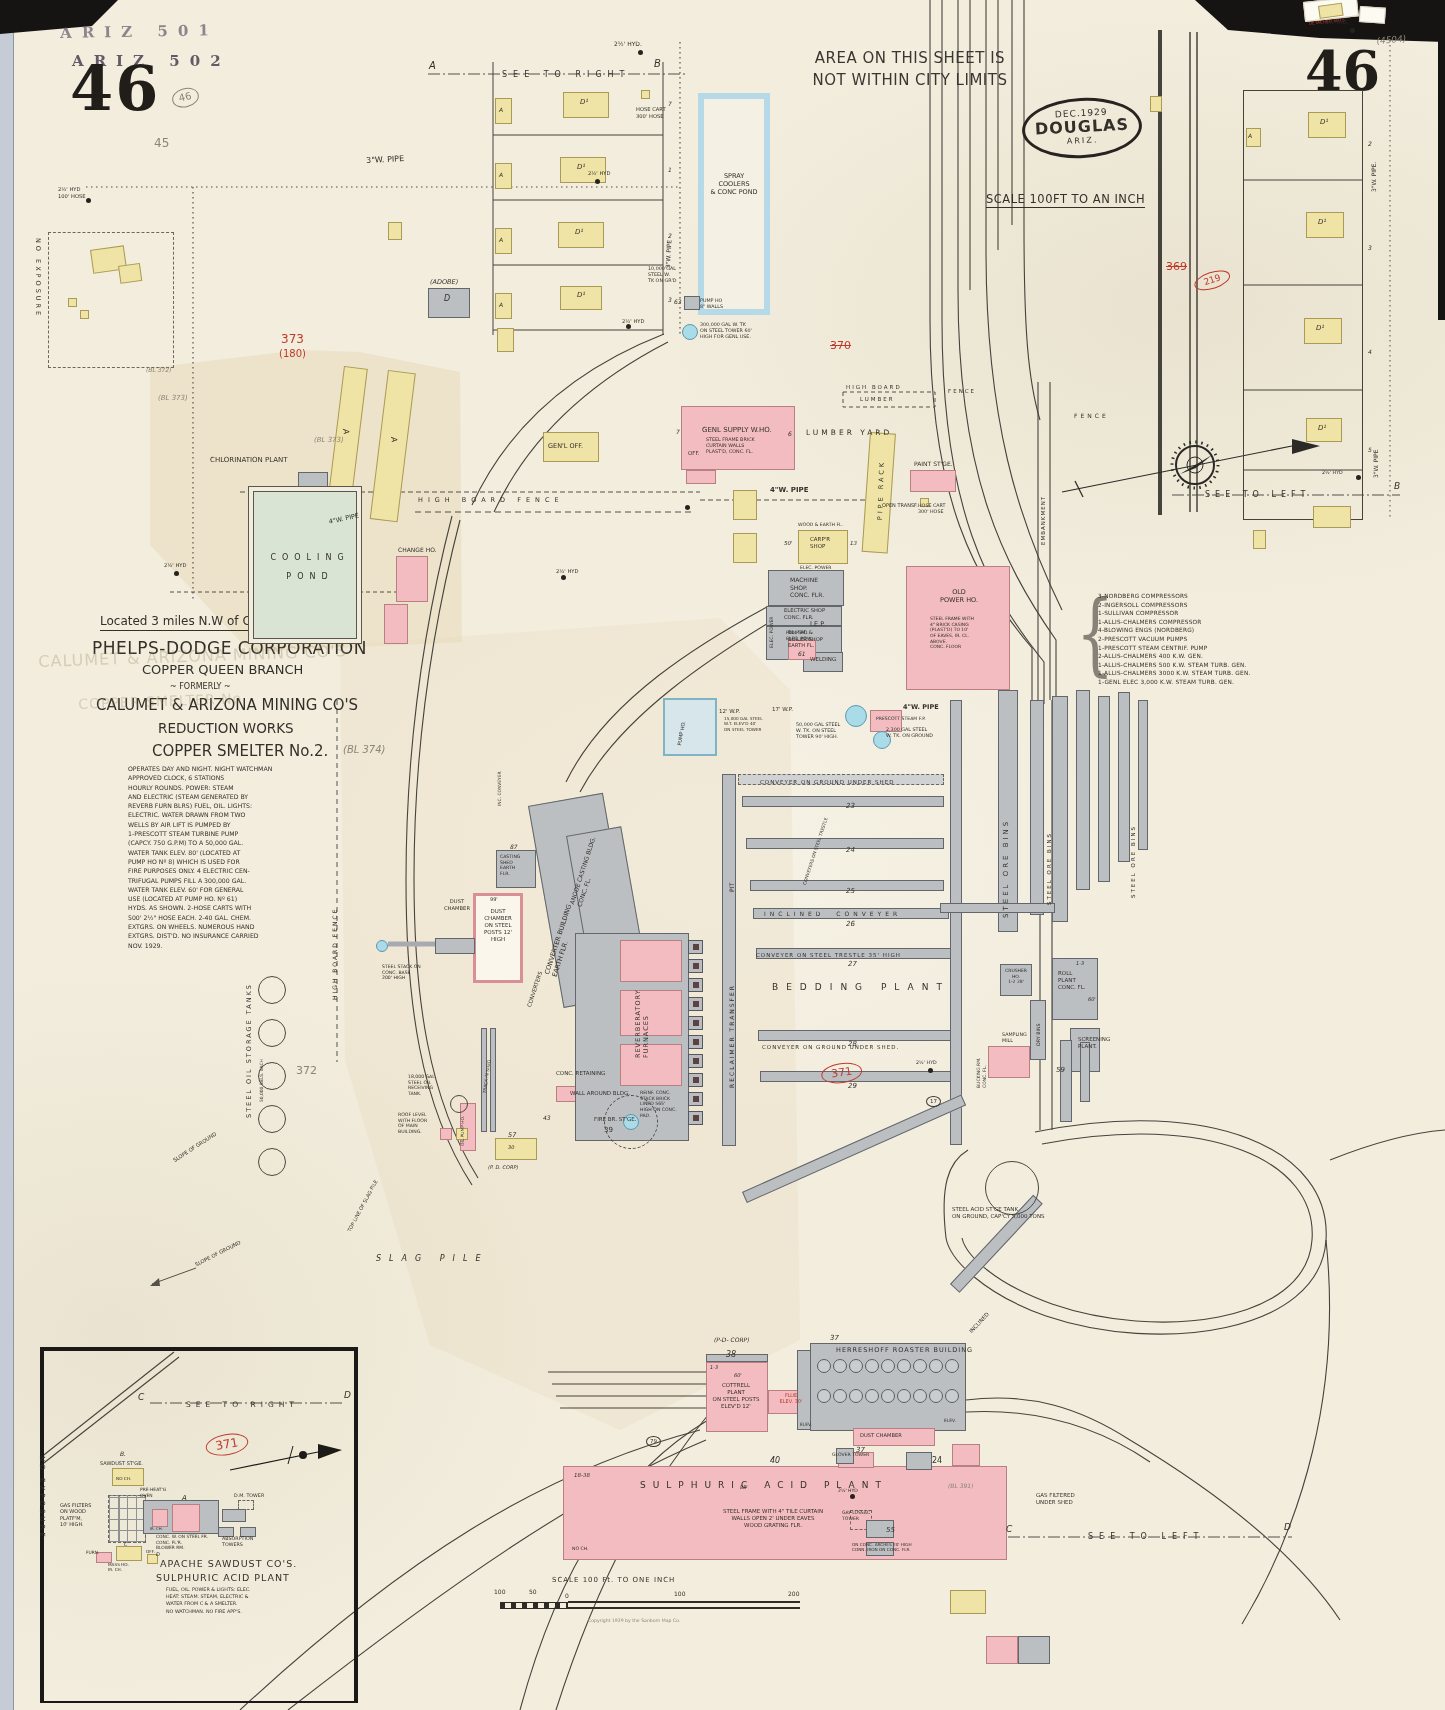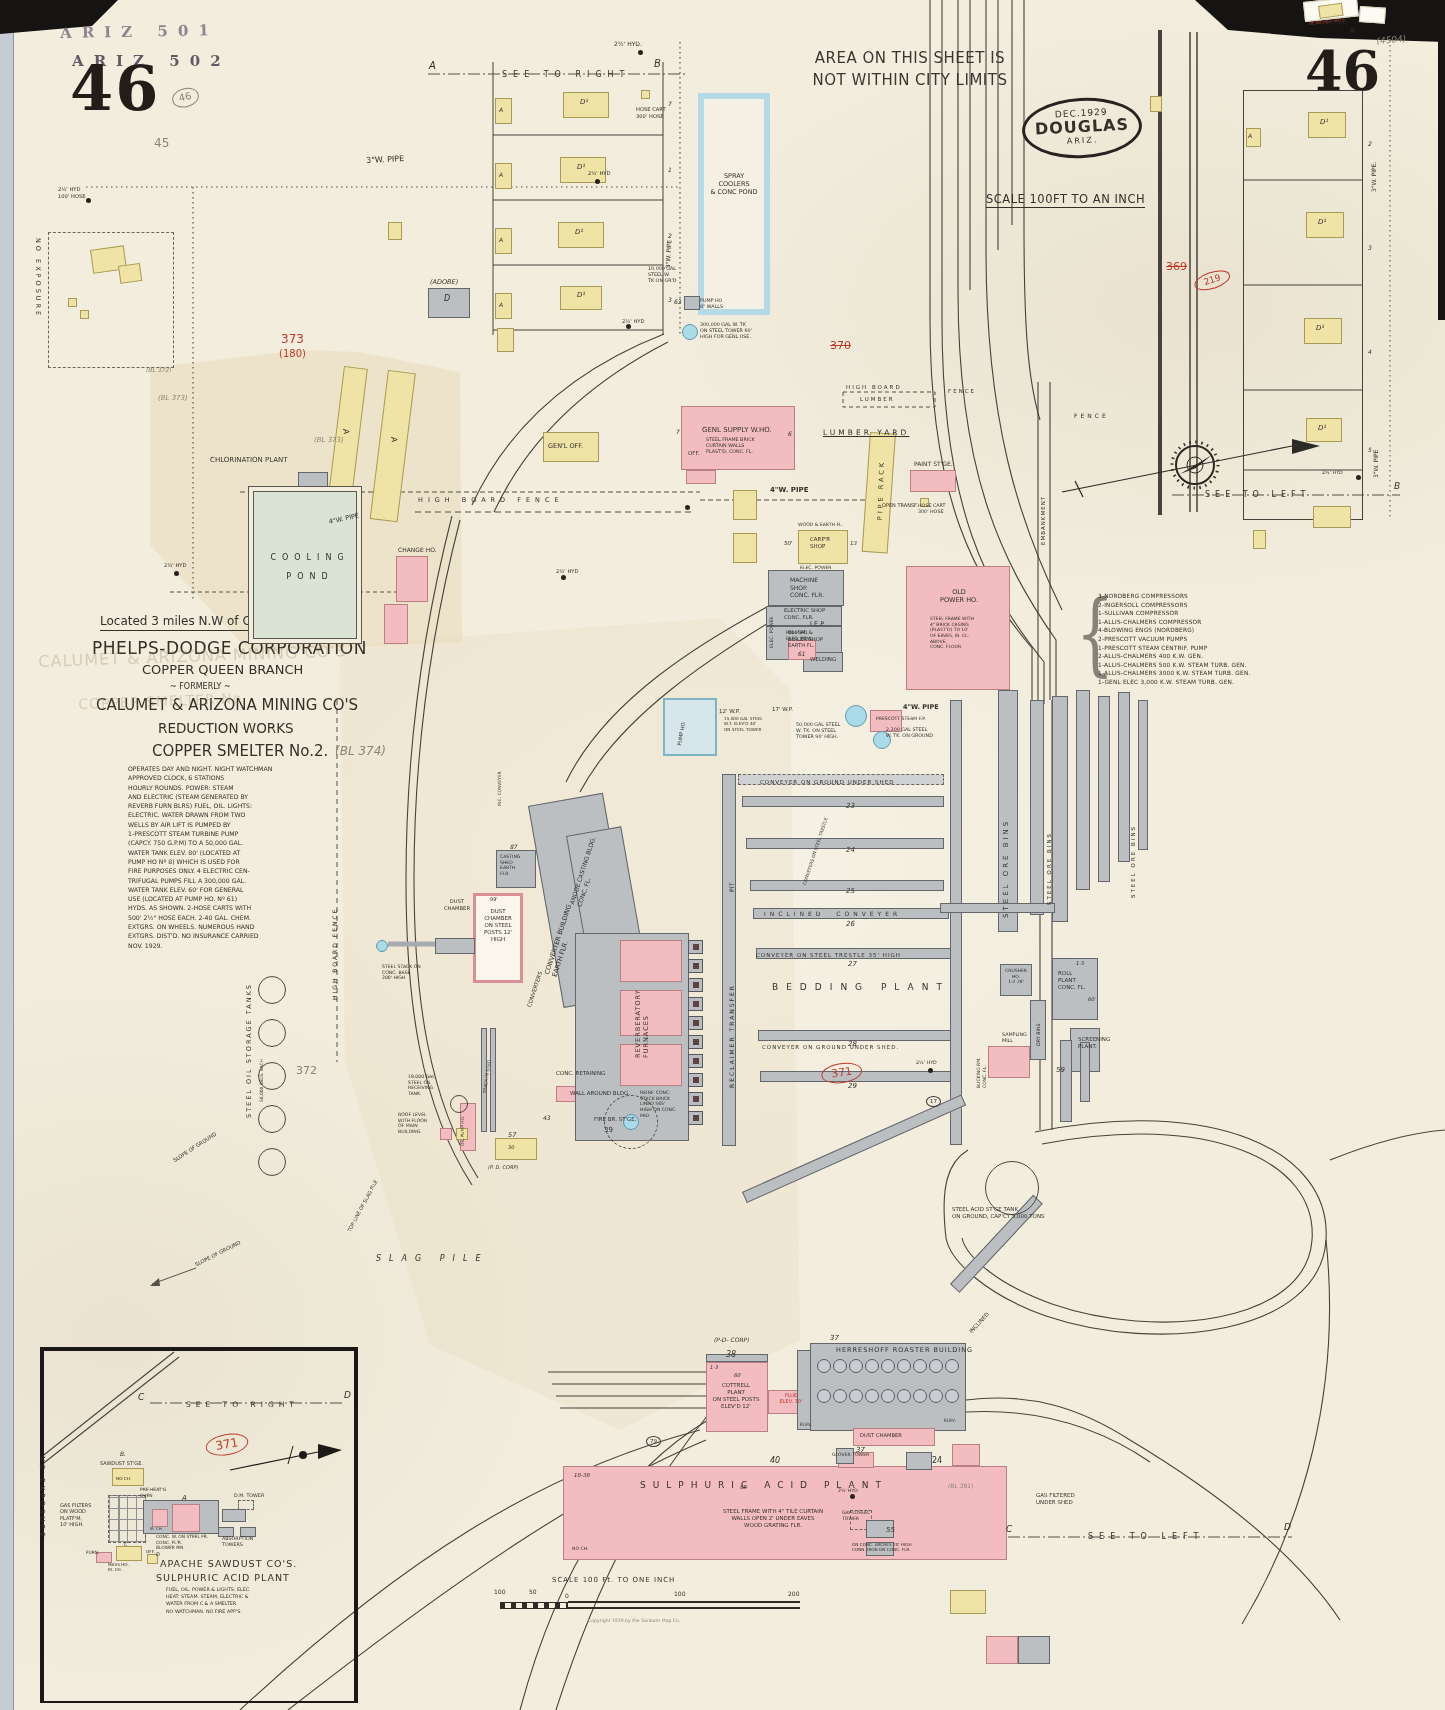--- a/index.html
+++ b/index.html
@@ -180,21 +180,21 @@
 <div class="lbl c-red" style="left:1308px;top:16px;font-size:4.3px;transform:rotate(-6deg)">DE FE 1-GIR 42
 DETACHED SHTS</div>
 
 <div class="lbl" style="left:100px;top:614px;font-size:12px;border-bottom:1px solid #33302a;padding-bottom:1px">Located 3 miles N.W of City Hall.</div>
 <div class="lbl" style="left:92px;top:638px;font-size:17px;letter-spacing:.5px">PHELPS-DODGE CORPORATION</div>
 <div class="lbl" style="left:142px;top:662px;font-size:13px">COPPER QUEEN BRANCH</div>
 <div class="lbl" style="left:170px;top:682px;font-size:8px">~ FORMERLY ~</div>
 <div class="lbl" style="left:96px;top:696px;font-size:15px">CALUMET &amp; ARIZONA MINING CO'S</div>
 <div class="lbl" style="left:158px;top:720px;font-size:13.5px">REDUCTION WORKS</div>
 <div class="lbl" style="left:152px;top:742px;font-size:15px">COPPER SMELTER No.2.</div>
-<div class="lbl c-pencil ii" style="left:335px;top:744px;font-size:12px">(BL 374)</div>
+<div class="lbl c-pencil ii" style="left:343px;top:744px;font-size:10px">(BL 374)</div>
 <div class="pre" style="left:128px;top:764px;font-size:6.2px;line-height:1.5;width:215px">OPERATES DAY AND NIGHT. NIGHT WATCHMAN
 APPROVED CLOCK, 6 STATIONS
 HOURLY ROUNDS.    POWER: STEAM
 AND ELECTRIC (STEAM GENERATED BY
 REVERB FURN BLRS) FUEL, OIL.  LIGHTS:
 ELECTRIC. WATER DRAWN FROM TWO
 WELLS BY AIR LIFT IS PUMPED BY
 1-PRESCOTT STEAM TURBINE PUMP
 (CAPCY. 750 G.P.M) TO A 50,000 GAL.
 WATER TANK ELEV. 80' (LOCATED AT
@@ -464,21 +464,21 @@
       <div class="lbl" style="left: 664px; top: 268px; font-size: 6px; transform: rotate(-87deg);">3"W. PIPE</div>
       <div class="lbl" style="left: 702px; top: 426px; font-size: 7px;">GENL SUPPLY W.HO.</div>
       <div class="lbl" style="left: 706px; top: 437px; font-size: 4.8px;">STEEL FRAME BRICK
 CURTAIN WALLS
 PLAST'D, CONC. FL.</div>
       <div class="lbl" style="left: 688px; top: 450px; font-size: 5.5px;">OFF.</div>
       <div class="lbl ii" style="left: 788px; top: 430px; font-size: 6px;">6</div>
       <div class="lbl ii" style="left: 676px; top: 428px; font-size: 6px;">7</div>
       <div class="lbl bb" style="left: 770px; top: 486px; font-size: 7px;">4"W. PIPE</div>
       <div class="lbl" style="left: 876px; top: 520px; font-size: 6.5px; letter-spacing: 3px; transform: rotate(-88deg);">PIPE RACK</div>
-      <div class="lbl" style="left: 823px; top: 428px; font-size: 7.5px; letter-spacing: 3px; text-decoration: underline;">LUMBER YARD</div>
+      <div class="lbl" style="left: 806px; top: 428px; font-size: 7.5px; letter-spacing: 3px;">LUMBER YARD</div>
       <div class="lbl" style="left: 846px; top: 384px; font-size: 5.5px; letter-spacing: 2px;">HIGH BOARD</div>
       <div class="lbl" style="left: 860px; top: 396px; font-size: 5.5px; letter-spacing: 2px;">LUMBER</div>
       <div class="lbl" style="left: 948px; top: 388px; font-size: 5.5px; letter-spacing: 2px;">FENCE</div>
       <div class="lbl" style="left: 914px; top: 460px; font-size: 6px;">PAINT ST'GE.</div>
       <div class="lbl" style="left: 918px; top: 503px; font-size: 4.8px;">HOSE CART
 300' HOSE</div>
       <div class="lbl" style="left: 798px; top: 522px; font-size: 4.6px;">WOOD &amp; EARTH FL.</div>
       <div class="lbl" style="left: 810px; top: 536px; font-size: 5.5px;">CARP'R
 SHOP</div>
       <div class="lbl" style="left: 800px; top: 565px; font-size: 4.6px;">ELEC. POWER</div>

